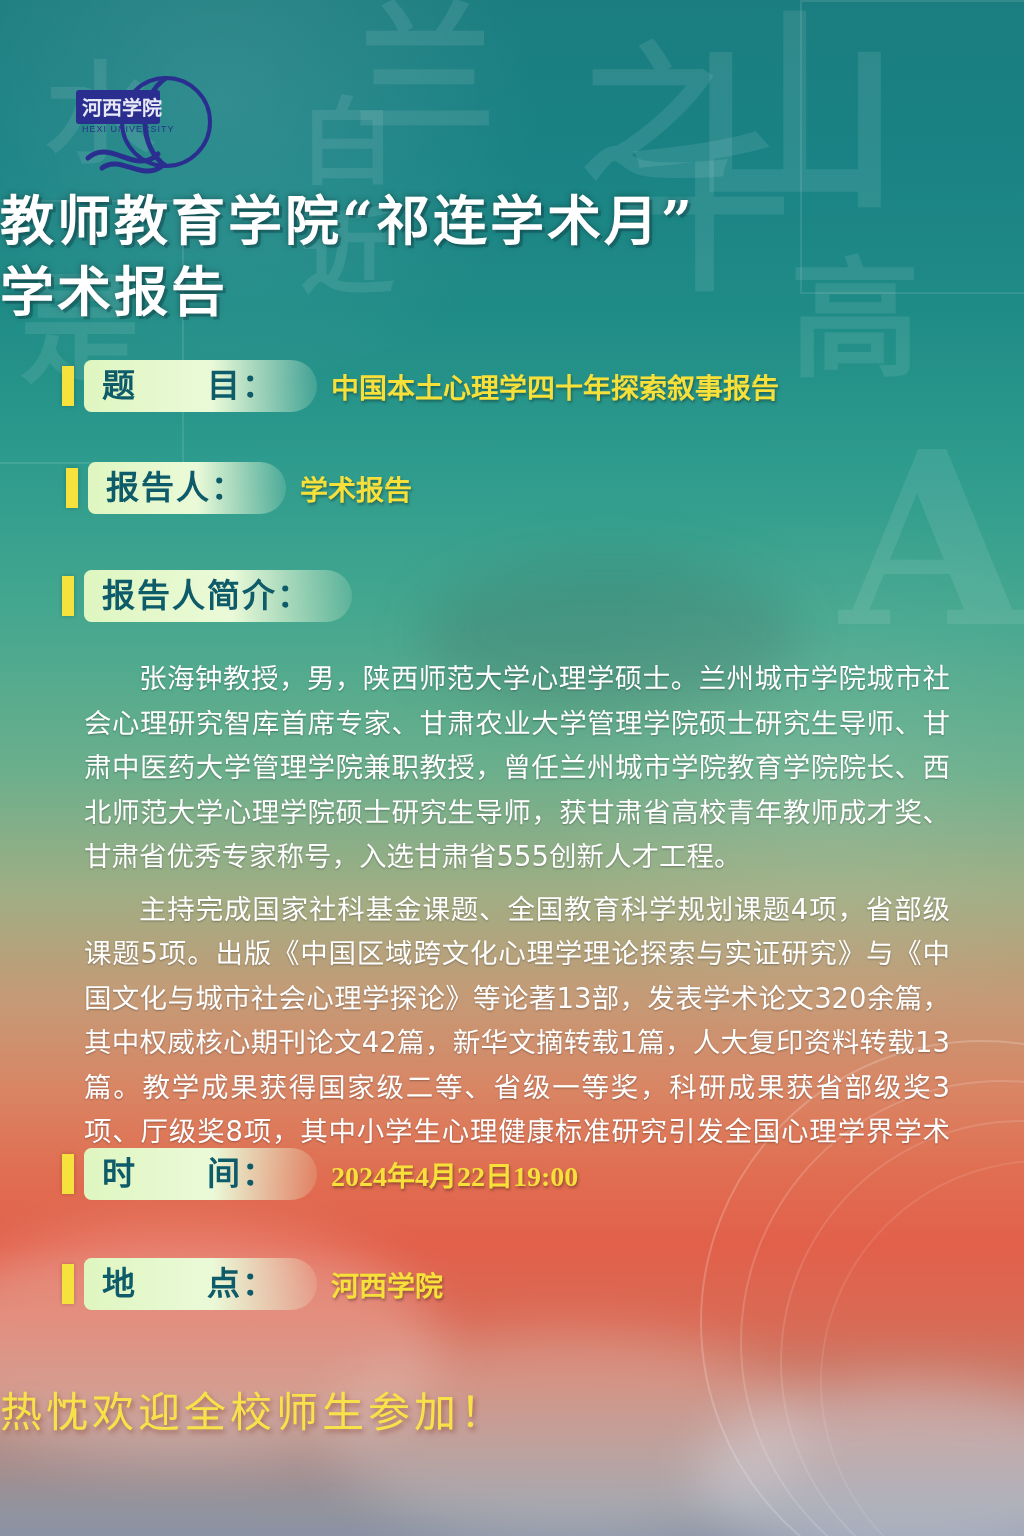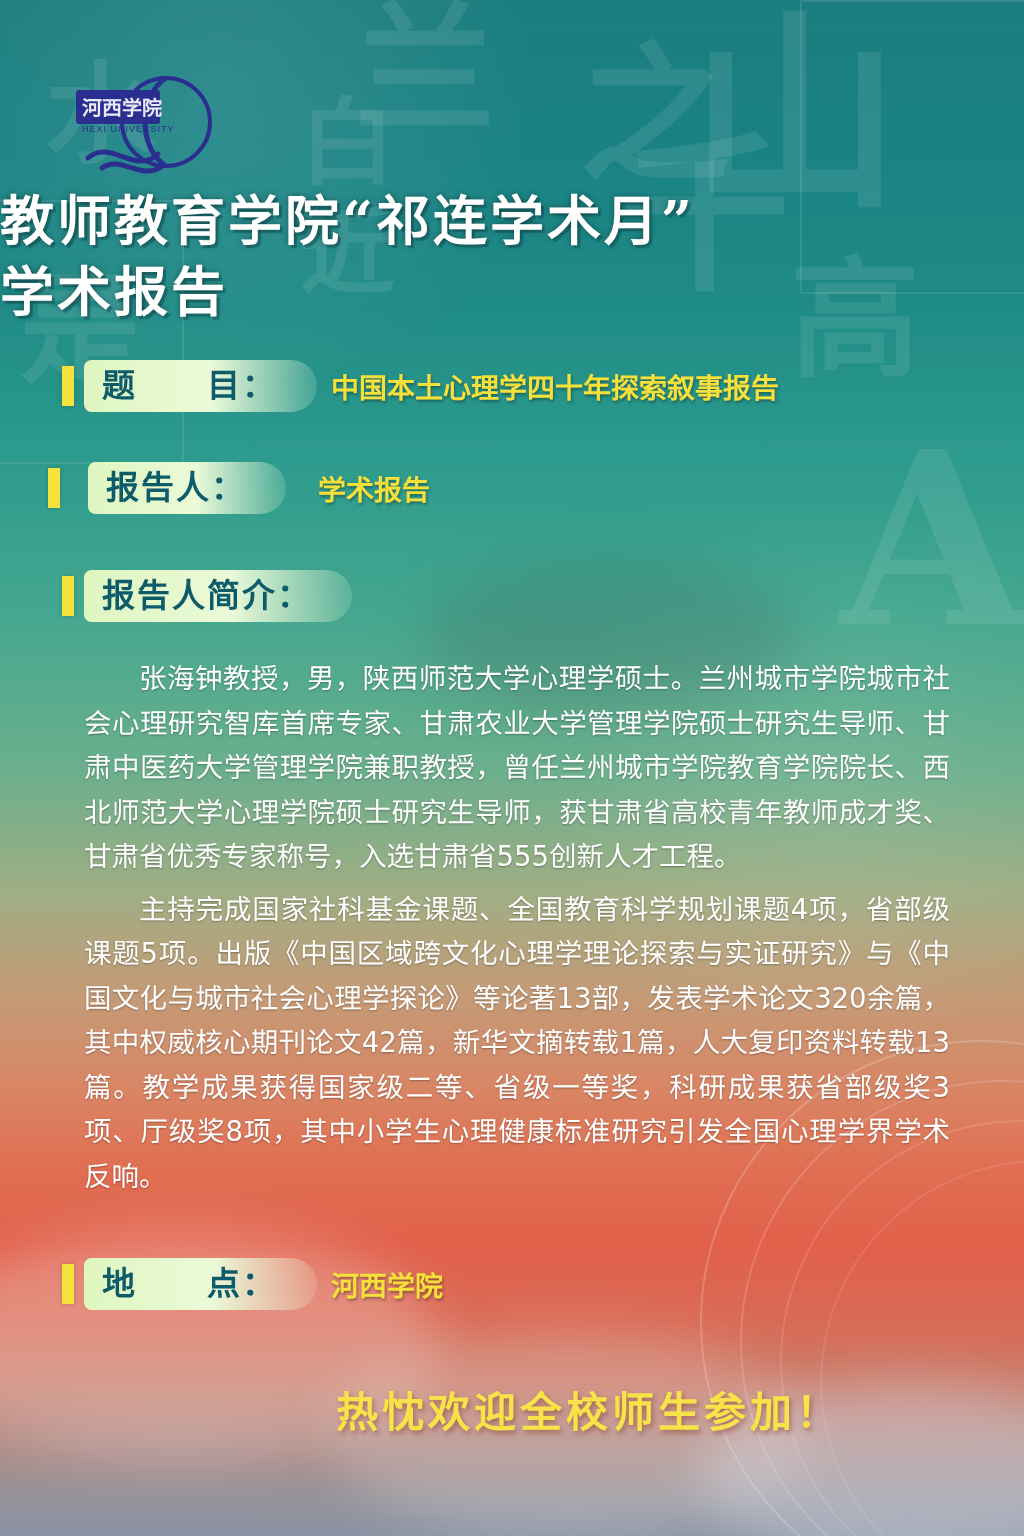--- a/index.html
+++ b/index.html
@@ -151,24 +151,24 @@
     text-indent: 2em;
     text-align: justify;
   }
 
   
   .footer {
     position: absolute;
     top: 1378px;
     left: 0;
     width: 842px;
-    text-align: right;
-    z-index: 5;
-    font-family: "DejaVu Serif", serif;
-    font-weight: bold;
+    text-align: left;
+    z-index: 5;
+    font-family: "DejaVu Serif", serif;
+    font-weight: normal;
     font-size: 42px;
     letter-spacing: 4px;
     color: #f8e24a;
     text-shadow: 2px 3px 5px rgba(120,40,20,0.45);
   }
 </style>
 </head>
 <body>
 
 <div class="poster">
@@ -222,36 +222,41 @@
     <div class="title-line">教师教育学院“祁连学术月”</div>
     <div class="title-line">学术报告</div>
   </div>
 
   <div class="row" style="left:62px;top:360px;">
     <div class="tick"></div>
     <div class="pill">题　　目：</div>
     <div class="value">中国本土心理学四十年探索叙事报告</div>
   </div>
 
-  <div class="row" style="left:48px;top:462px;gap:18px;">
+  <div class="row" style="left:66px;top:462px;">
     <div class="tick"></div>
     <div class="pill">报告人：</div>
     <div class="value">学术报告</div>
   </div>
 
   <div class="row" style="left:62px;top:570px;">
     <div class="tick"></div>
     <div class="pill">报告人简介：</div>
   </div>
 
   <div class="bio">
     <p>张海钟教授，男，陕西师范大学心理学硕士。兰州城市学院城市社会心理研究智库首席专家、甘肃农业大学管理学院硕士研究生导师、甘肃中医药大学管理学院兼职教授，曾任兰州城市学院教育学院院长、西北师范大学心理学院硕士研究生导师，获甘肃省高校青年教师成才奖、甘肃省优秀专家称号，入选甘肃省555创新人才工程。</p>
     <p>主持完成国家社科基金课题、全国教育科学规划课题4项，省部级课题5项。出版《中国区域跨文化心理学理论探索与实证研究》与《中国文化与城市社会心理学探论》等论著13部，发表学术论文320余篇，其中权威核心期刊论文42篇，新华文摘转载1篇，人大复印资料转载13篇。教学成果获得国家级二等、省级一等奖，科研成果获省部级奖3项、厅级奖8项，其中小学生心理健康标准研究引发全国心理学界学术反响。</p>
   </div>
 
+  <div class="row" style="left:62px;top:1148px;">
+    <div class="tick"></div>
+    <div class="pill">时　　间：</div>
+    <div class="value">2024年4月22日19:00</div>
+  </div>
 
   <div class="row" style="left:62px;top:1258px;">
     <div class="tick"></div>
     <div class="pill">地　　点：</div>
     <div class="value">河西学院</div>
   </div>
 
   <div class="footer">热忱欢迎全校师生参加！</div>
 
 </div>

